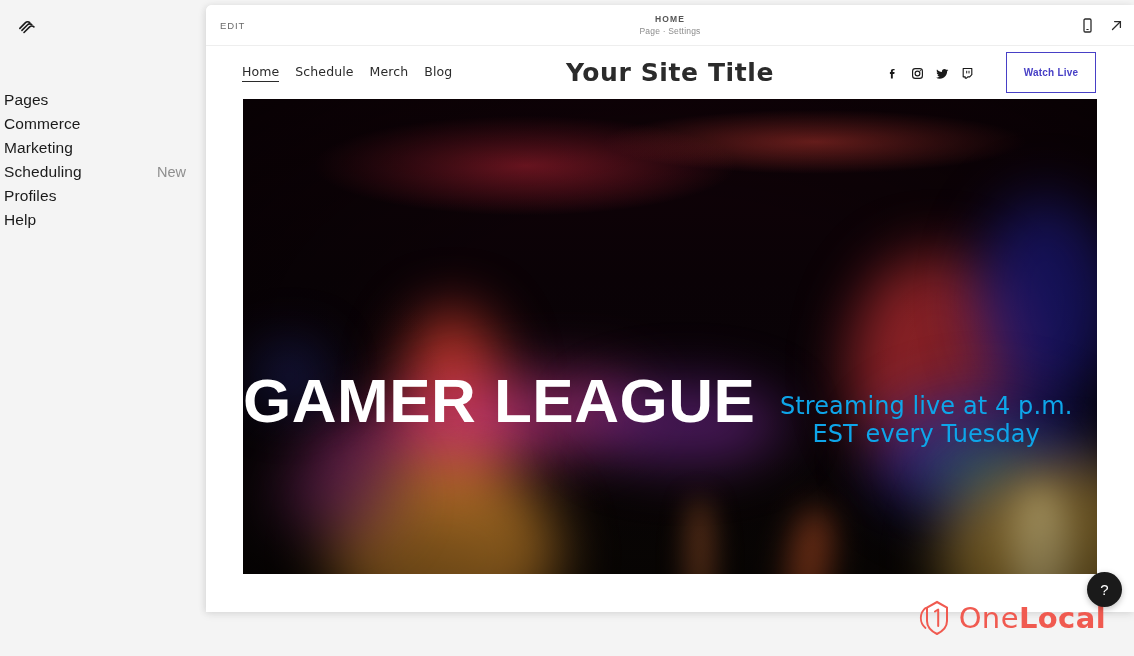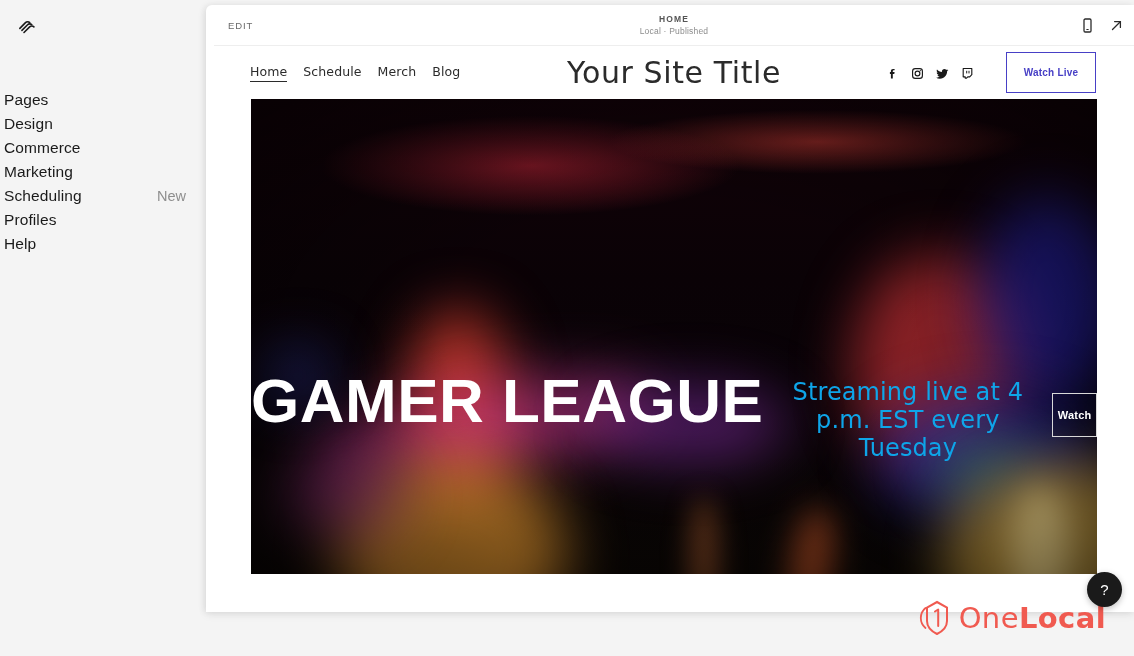--- a/index.html
+++ b/index.html
@@ -60,21 +60,20 @@
   
   #preview {
     position: absolute;
     left: 206px; top: 5px;
     width: 928px;
     height: 607px;
     background: #ffffff;
     border-top-left-radius: 6px;
     box-shadow: -2px 0 7px rgba(0,0,0,0.07), 0 3px 8px rgba(0,0,0,0.07);
     overflow: hidden;
-    padding-left: 8px;
   }
 
   
   #editor-bar {
     position: relative;
     height: 41px;
     width: 100%;
     border-bottom: 1px solid #eeeeee;
     background: #fff;
   }
@@ -137,25 +136,25 @@
     letter-spacing: 0.1px;
     cursor: pointer;
     padding-bottom: 2px;
     font-family: "DejaVu Sans", sans-serif;
   }
   .site-nav-item.active { border-bottom: 1px solid #2b2b2b; }
   #site-title {
     position: absolute;
     left: 0; right: 0;
     text-align: center;
-    font-size: 30px;
+    font-size: 25px;
     color: #2b2b2b;
     letter-spacing: 0.6px;
     font-family: "DejaVu Sans", sans-serif;
-    font-weight: 400;
+    font-weight: 700;
     pointer-events: none;
   }
   #socials {
     position: absolute;
     right: 160px;
     display: flex;
     align-items: center;
     gap: 12px;
   }
   .soc { width: 13px; height: 13px; cursor: pointer; display:block; }
@@ -277,24 +276,20 @@
         </g>
       </svg>
     </span>
 
     <div id="nav-list">
       <div class="nav-row">
         <span class="nav-label">Pages</span>
         <span class="nav-badge"></span>
       </div>
       <div class="nav-row">
-        <span class="nav-label">Design</span>
-        <span class="nav-badge"></span>
-      </div>
-      <div class="nav-row">
         <span class="nav-label">Commerce</span>
         <span class="nav-badge"></span>
       </div>
       <div class="nav-row">
         <span class="nav-label">Marketing</span>
         <span class="nav-badge"></span>
       </div>
       <div class="nav-row">
         <span class="nav-label">Scheduling</span>
         <span class="nav-badge">New</span>
@@ -312,21 +307,21 @@
 
   <div id="preview">
 
     <div id="editor-bar">
       <div id="edit-btn">
         <span>EDIT</span>
       </div>
 
       <div id="page-status">
         <div class="pg-title">HOME</div>
-        <div class="pg-sub">Local · Published</div>
+        <div class="pg-sub">Page · Settings</div>
       </div>
 
       <div id="bar-icons">
         <span class="bar-ico">
           <svg viewBox="0 0 15 17" width="15" height="17">
             <rect x="4" y="2" width="7" height="13" rx="1.2" fill="none" stroke="#2b2b2b" stroke-width="1.3"></rect>
             <rect x="6.2" y="12.1" width="2.6" height="0.9" rx="0.45" fill="#2b2b2b"></rect>
           </svg>
         </span>
         <span class="bar-ico">
@@ -404,23 +399,20 @@
       <div class="blob" style="left:90%;top:82%;width:60px;height:120px;background:rgba(255,228,150,0.9);filter:blur(16px);"></div>
       <div class="blob" style="left:64%;top:86%;width:40px;height:110px;background:rgba(236,100,45,0.6);filter:blur(16px);transform:rotate(8deg);"></div>
       <div class="blob" style="left:52%;top:84%;width:26px;height:120px;background:rgba(226,120,60,0.5);filter:blur(14px);"></div>
       <div class="blob" style="left:2%;top:52%;width:60px;height:60px;background:rgba(58,70,210,0.5);"></div>
       <div class="blob" style="left:4%;top:74%;width:120px;height:90px;background:rgba(190,60,160,0.45);"></div>
       <div style="position:absolute;inset:0;background:radial-gradient(ellipse at 50% 50%, rgba(0,0,0,0) 38%, rgba(0,0,0,0.55) 100%);"></div>
 
       <div id="hero-content">
         <div id="hero-title">GAMER LEAGUE</div>
         <div id="hero-sub">Streaming live at 4 p.m. EST every Tuesday</div>
-        <div id="hero-btn">
-          <span>Watch</span>
-        </div>
       </div>
     </div>
   </div>
 
   <div id="help-fab">
     <span>?</span>
   </div>
 
   <div id="onelocal">
     <span id="onelocal-mark">

